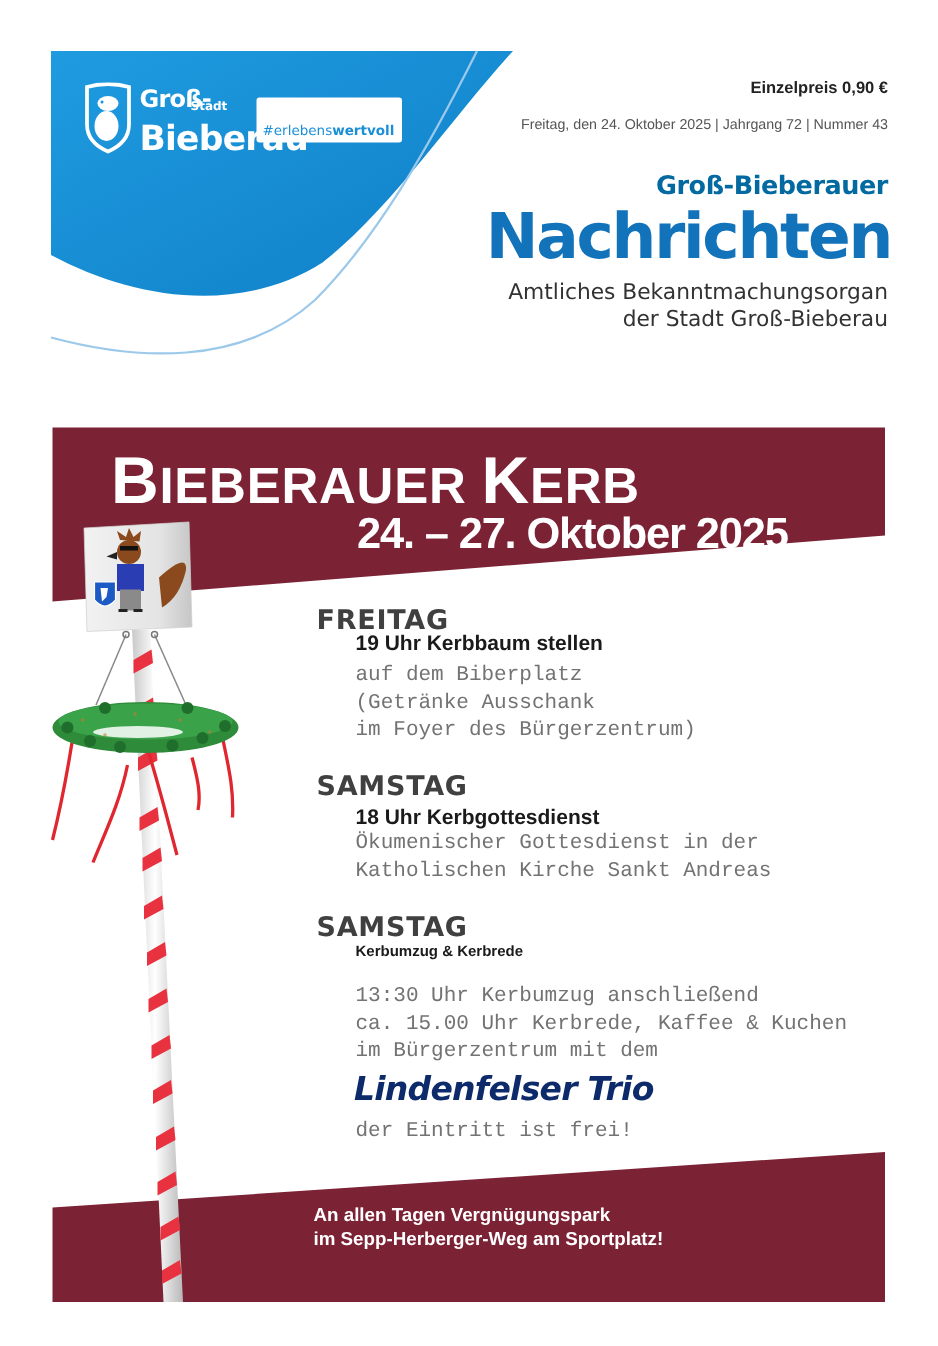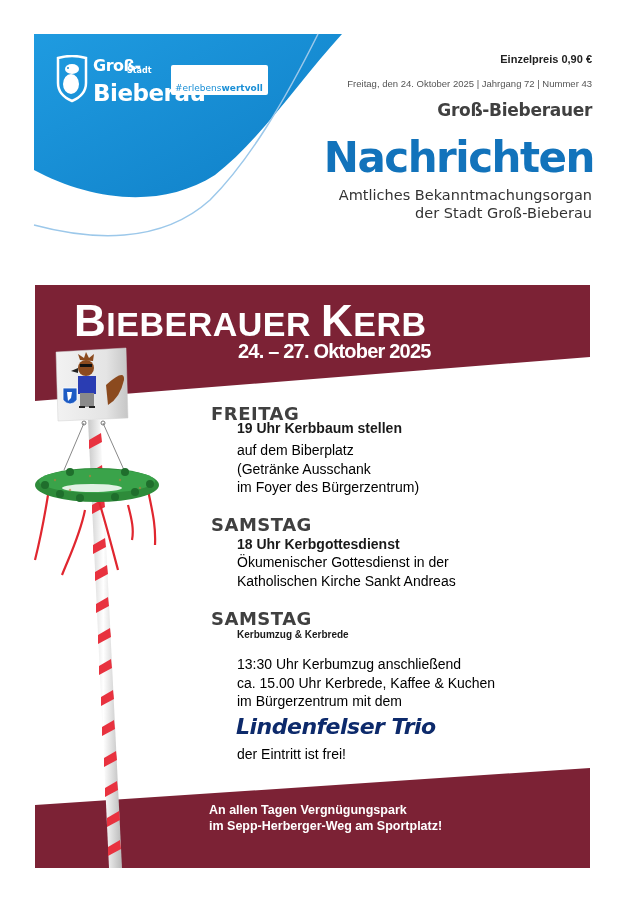--- a/index.html
+++ b/index.html
@@ -9,33 +9,33 @@
   #header-art { left: 0; top: 0; width: 625px; height: 250px; }
   .logo-text { color: #fff; font-family: "DejaVu Sans", sans-serif; font-weight: bold; }
   #logo-stadt { left: 127px; top: 54px; font-size: 8px; margin-top: 12px; }
   #logo-line1 { left: 93px; top: 56px; font-size: 16px; letter-spacing: -0.5px; }
   #logo-line2 { left: 93px; top: 80px; font-size: 23px; letter-spacing: -0.5px; }
   #hashtag { left: 171px; top: 65px; background: #fff; color: #1a8fd6; font-size: 9px; padding: 18px 5px 2px 4px;
              border-radius: 2px; font-family: "DejaVu Sans", sans-serif; }
   #hashtag b { font-weight: bold; }
   #price { right: 33px; top: 53px; font-size: 11px; font-weight: bold; color: #222; }
   #issue-line { right: 33px; top: 78px; font-size: 9.5px; color: #555; }
-  #paper-sub { right: 33px; top: 100px; font-size: 17px; font-weight: bold; color: #404040;
+  #paper-sub { right: 33px; top: 114px; font-size: 17px; font-weight: bold; color: #0369a1;
                font-family: "DejaVu Sans", sans-serif; letter-spacing: -0.3px; }
   #paper-title { right: 31px; top: 131px; font-size: 42px; font-weight: bold; color: #1273bb;
                  font-family: "DejaVu Sans", sans-serif; letter-spacing: -1.5px; line-height: 54px; }
   #paper-tagline { right: 33px; top: 186px; font-size: 14.5px; color: #333; text-align: right; line-height: 18px;
                    font-family: "DejaVu Sans", sans-serif; font-weight: normal; }
   #banner-art { left: 0; top: 0; width: 625px; height: 897px; }
   #kerb-title { left: 74px; top: 296px; color: #fff; font-weight: bold; font-size: 34px; letter-spacing: 0.5px; }
   #kerb-title .big { font-size: 44px; }
-  #kerb-dates { left: 238px; top: 340px; color: #fff; font-weight: bold; font-size: 20px; letter-spacing: -0.8px; }
+  #kerb-dates { left: 238px; top: 340px; color: #fff; font-weight: bold; font-size: 29px; letter-spacing: -0.8px; }
   .day { color: #404040; font-weight: 900; font-size: 18px; letter-spacing: 0.5px; font-family: "DejaVu Sans", sans-serif; }
   .item-bold { font-weight: bold; font-size: 14px; color: #1a1a1a; }
-  .item-text { font-size: 14px; color: #000000; line-height: 18.5px; }
+  .item-text { font-size: 14px; color: #737373; line-height: 18.5px; font-family: Liberation Mono, monospace; }
   #day-fri { left: 211px; top: 403px; }
   #fri-bold { left: 237px; top: 420px; }
   #fri-text { left: 237px; top: 441px; }
   #day-sat { left: 211px; top: 514px; }
   #sat-bold { left: 237px; top: 536px; }
   #sat-text { left: 237px; top: 553px; }
   #day-sun { left: 211px; top: 608px; }
   #sun-bold { left: 237px; top: 629px; font-size: 10px; }
   #sun-text { left: 237px; top: 655px; }
   #band-name { left: 236px; top: 714px; font-size: 22px; font-weight: bold; color: #0d2a6b; font-style: italic;

